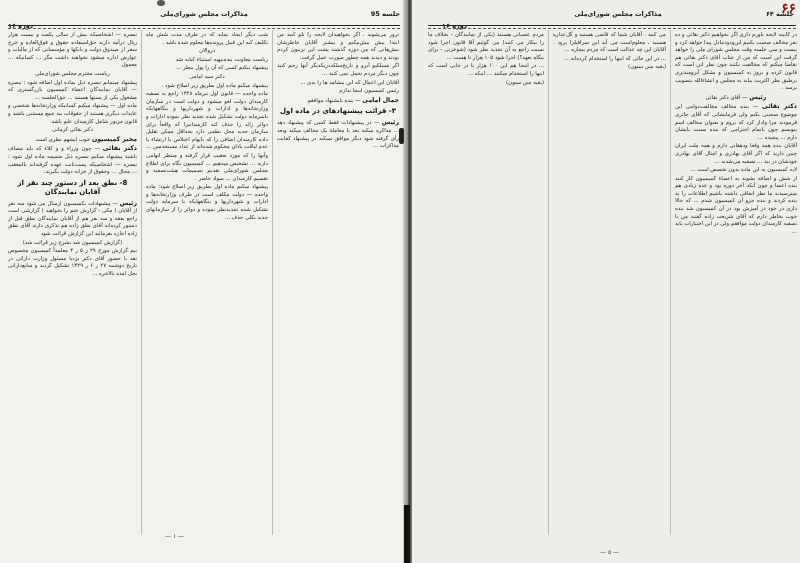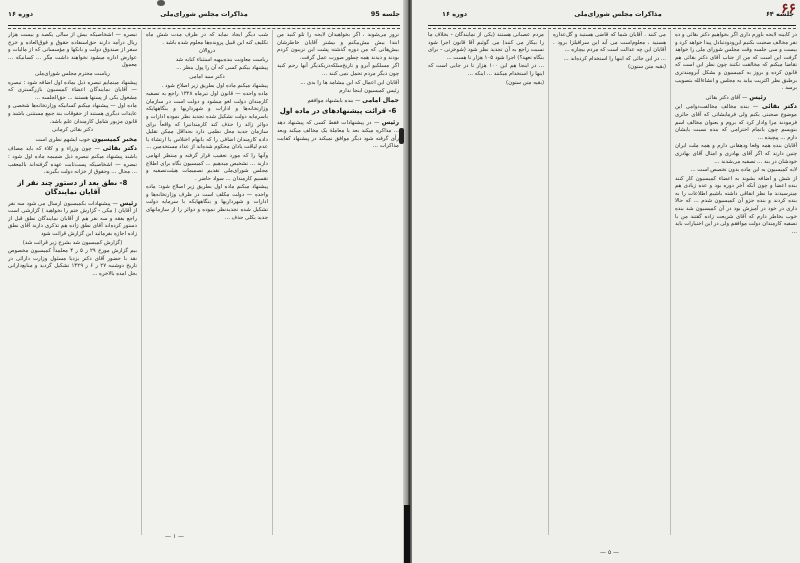--- a/index.html
+++ b/index.html
@@ -7,21 +7,21 @@
          font-family:"DejaVu Sans", sans-serif; color:#1a1a1a; }
   .spread { position:absolute; left:0; top:0; width:800px; height:563px; }
   .page { position:absolute; top:0; height:563px; background:#f1f1ee; overflow:hidden; }
   .page.left { left:0; width:405px; }
   .page.right { left:412px; width:388px; background:#eeeeeb; }
   .gutter { position:absolute; left:403px; top:0; width:11px; height:563px;
             background:linear-gradient(90deg,#cfcfcb,#8a8a86 45%,#2a2a28 55%,#bdbdb9); }
   .spine-mark { position:absolute; left:404px; top:505px; width:6px; height:58px; background:#111; }
   .spine-mark2 { position:absolute; left:399px; top:128px; width:5px; height:16px; background:#222; border-radius:2px; }
   .header { position:absolute; top:10px; height:16px; direction:rtl; font-size:6.5px; font-weight:bold; }
-  .header .l { position:absolute; left:0; } .header .c { position:absolute; left:50%; transform:translateX(-50%); }
+  .header .l { position:absolute; left:0;margin-top:12px; } .header .c { position:absolute; left:50%; transform:translateX(-50%); }
   .header .r { position:absolute; right:0; }
   .rule { position:absolute; top:25px; height:0; border-top:1.5px solid #222; }
   .rule2 { position:absolute; top:28px; height:0; border-top:0.8px dashed #555; }
   .page-num-top { position:absolute; right:4px; top:0px; font-size:14px; font-weight:bold; color:#7f1d1d; font-family:"DejaVu Serif", serif; }
   .col { position:absolute; top:31px; direction:rtl; text-align:justify; font-size:5.4px; line-height:7.6px;
          color:#262626; overflow:hidden; }
   .col p { margin:0 0 1px 0; }
   .col .h { font-weight:bold; font-size:7px; text-align:center; margin:3px 0 2px 0; color:#111; line-height:9px; }
   .col .sp { font-weight:bold; font-size:6.2px; color:#111; }
   .col .c { text-align:center; }
@@ -46,21 +46,21 @@
     <div class="vline" style="left:141px;"></div>
     <div class="vline" style="left:272px;"></div>
 
     <div class="col" style="left:277px; width:122px; height:500px;">
       <p>ترور می‌شوند ، اگر بخواهیدان لایحه را تلو کنید من ابتدا بیش بیش‌بیکنم و بیشتر آقایان خاطرشان بیش‌هاتی که من دوره گذشته پشت این تریبون کردم بودند و دیدند همه چطور صورت عمل گرفت.</p>
       <p>اگر مسلکیو آبرو و تاریخ‌سلکه‌دریکدیگر آنها رحم کنید چون دیگر مردم تحمل نمی کنند ...</p>
       <p>آقایان این اعمال که این بیشامد ها را بدی ...</p>
       <p>رئیس کمیسیون اینجا ندارم</p>
       <p><span class="sp">جمال امامی</span>
          <span>— بنده بایشنهاد موافقم</span></p>
-      <div class="h">6- قرائت پیشنهادهای در ماده اول</div>
+      <div class="h">۳- قرائت پیشنهادهای در ماده اول</div>
       <p><span class="sp">رئیس</span>
          <span>— در پیشنهادات فقط کسی که پیشنهاد دهد ... مذاکره میکند بعد با معاملۀ یک مخالف میکند وبعد رأی گرفته شود دیگر موافق نمیکند در پیشنهاد کفایت مذاکرات ...</span></p>
     </div>
 
     <div class="col" style="left:146px; width:122px; height:500px;">
       <p>شب دیگر ایجاد نماید که در ظرف مدت شش ماه تکلیف کنه این قبیل پرونده‌ها معلوم شده باشد .</p>
       <p class="c">دروالان</p>
       <p>ریاست معاونت بنده‌بیهیه استثناء کنایه شد</p>
       <p>پیشنهاد بیکنم کسی که آن را پول بنظر ...</p>
       <p class="c">دکتر سید امامی</p>

